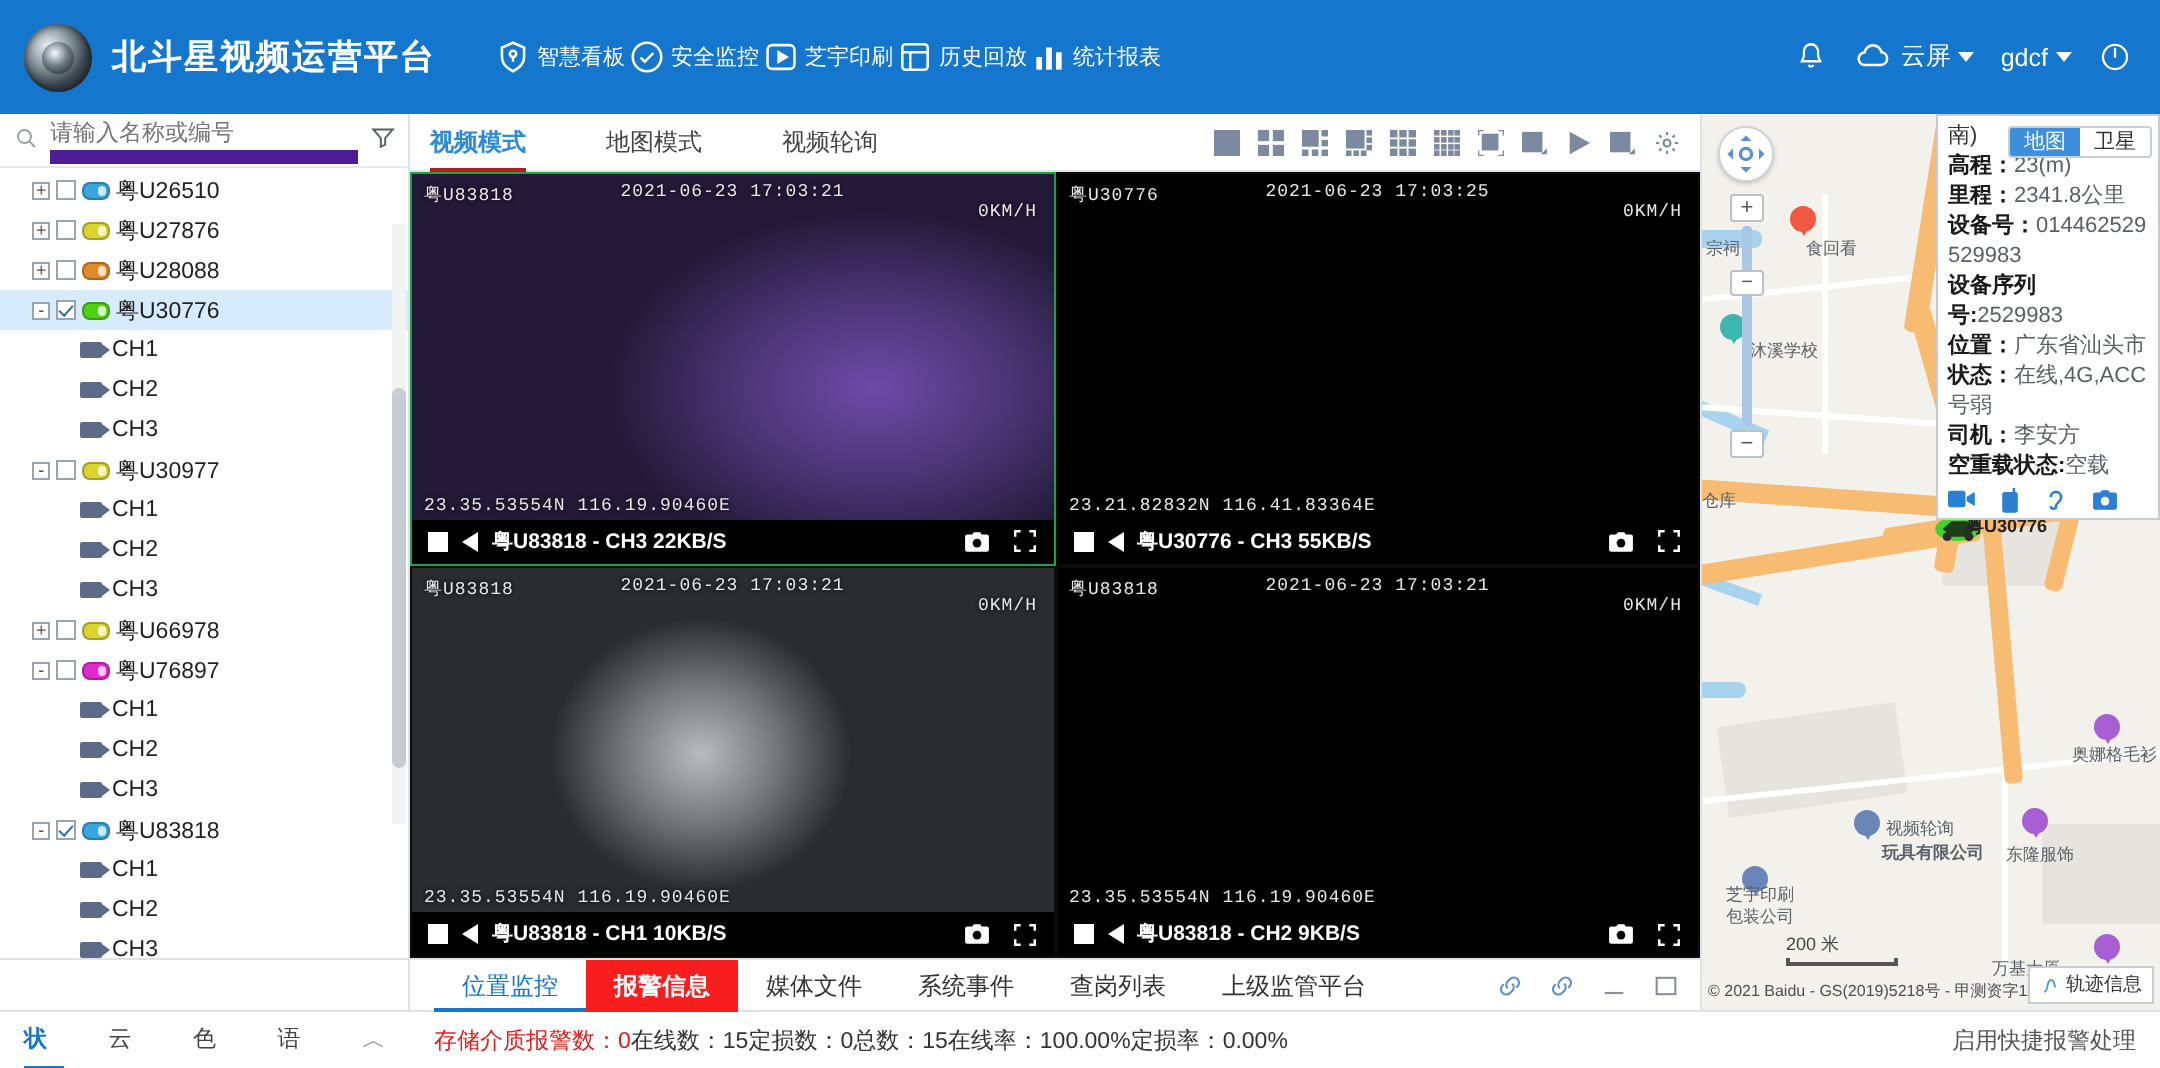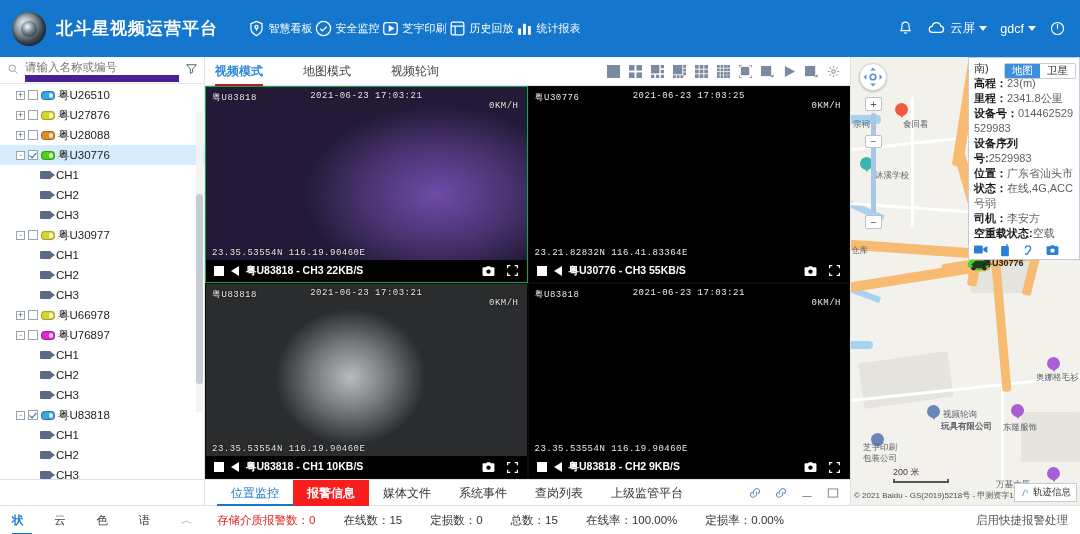--- a/index.html
+++ b/index.html
@@ -135,21 +135,21 @@
   .scalebar .ln { border-bottom:2px solid #555; border-left:2px solid #555; border-right:2px solid #555; height:4px; width:56px; }
   .copyright { position:absolute; left:3px; bottom:4px; font-size:8px; color:#4a4f55; white-space:nowrap;}
   .trackbtn { position:absolute; right:3px; bottom:3px; background:#fff; border:1px solid #c7ccd2; font-size:9.5px; padding:2px 5px; display:flex; align-items:center; gap:3px; cursor:pointer;}
 
   
   .statusbar { height:29px; display:flex; align-items:center; background:#fff; border-top:1px solid #dfe3e8; font-size:11.5px; }
   .sb-left { width:205px; display:flex; align-items:center; gap:22px; padding:0 12px; height:29px;}
   .sb-left .tb { cursor:pointer; color:#444; height:29px; line-height:29px;}
   .sb-left .tb.on { color:#1476cc; border-bottom:2px solid #1476cc; font-weight:bold;}
   .chev { margin-left:auto; color:#8a9099; font-size:12px; cursor:pointer;}
-  .sb-stats { display:flex; align-items:flex-end; gap:28px; padding-left:12px; }
+  .sb-stats { display:flex; align-items:flex-end; gap:0; padding-left:12px; }
   .sb-stats .red { color:#e02020; }
   .sb-right { margin-left:auto; padding-right:12px; color:#555; cursor:pointer;}
 </style>
 </head>
 <body>
 
 <div class="header">
   <div class="brand">
     <div class="logo"></div>
     <div class="brand-title">北斗星视频运营平台</div>

